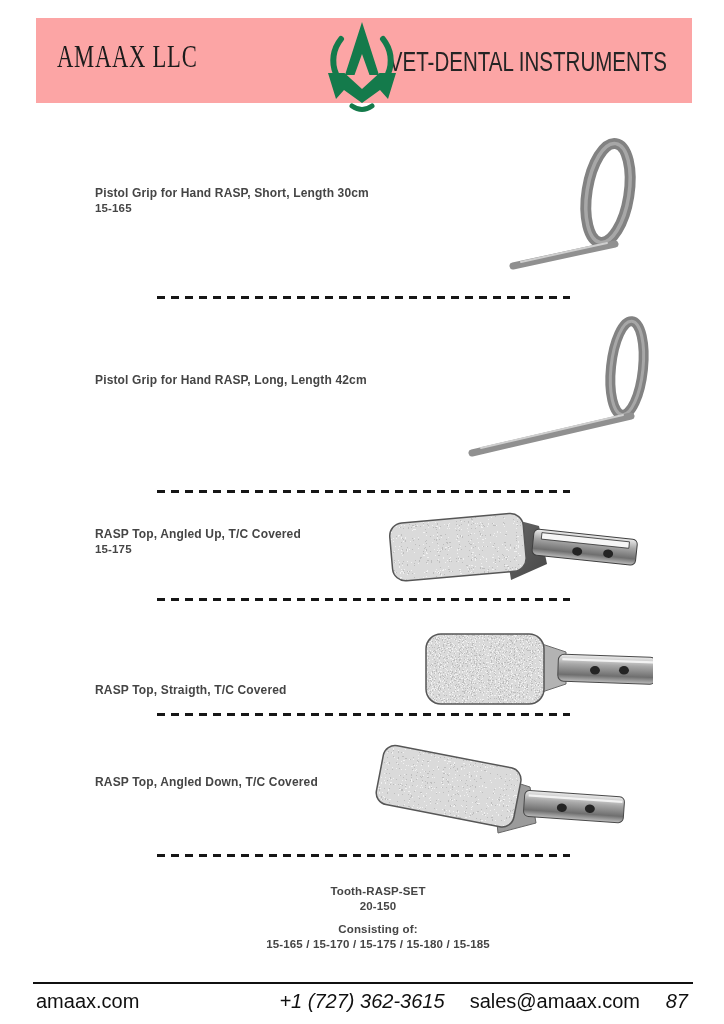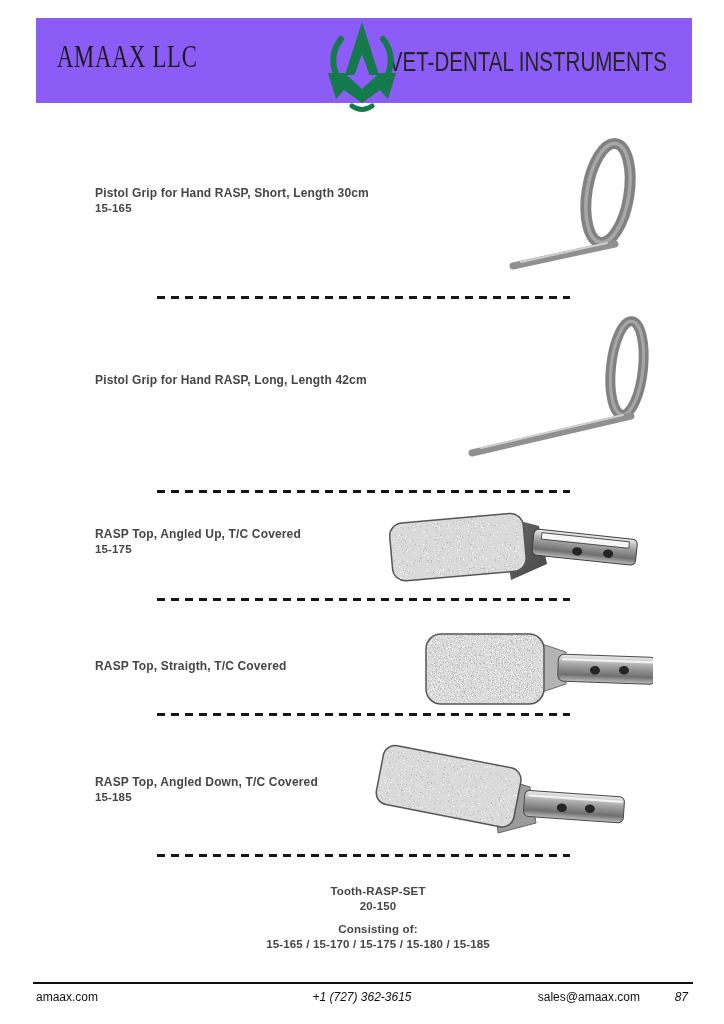--- a/index.html
+++ b/index.html
@@ -1,20 +1,20 @@
 <!DOCTYPE html>
 <html><head>
 <meta charset="utf-8">
 <style>
   html,body{margin:0;padding:0;background:#ffffff;}
   .page{position:relative;width:724px;height:1024px;background:#ffffff;overflow:hidden;
         font-family:"Liberation Sans",sans-serif;}
 
   
-  .header{position:absolute;left:36px;top:18px;width:656px;height:85px;background:#8b5cf6;}
+  .header{position:absolute;left:36px;top:18px;width:656px;height:85px;background:#fca5a5;}
   .company{position:absolute;left:21px;top:21px;font-family:"Liberation Serif",serif;
            font-size:31px;color:#1c1c1c;letter-spacing:1px;white-space:nowrap;
            transform:scaleX(0.73);transform-origin:left top;}
   .tagline{position:absolute;right:25px;top:29px;font-size:27px;color:#242424;
            white-space:nowrap;transform:scaleX(0.76);transform-origin:right top;}
   .logo{position:absolute;left:322px;top:17px;z-index:2;}
 
   
   .plabel{position:absolute;left:95px;width:340px;color:#454545;}
   .ptitle{font-size:12px;font-weight:bold;letter-spacing:.15px;white-space:nowrap;line-height:15px;}
@@ -27,21 +27,21 @@
   
   .pimg{position:absolute;}
 
   
   .setblock{position:absolute;left:0;right:0;top:884px;text-align:center;color:#454545;}
   .setline{font-size:11.5px;font-weight:bold;line-height:15px;letter-spacing:.15px;padding-left:32px;}
   .setgap{height:8px;}
 
   
   .footline{position:absolute;left:33px;right:31px;top:982px;height:2px;background:#101010;}
-  .footer{position:absolute;left:0;right:0;top:990px;height:24px;font-size:12px;color:#101010;}
+  .footer{position:absolute;left:0;right:0;top:990px;height:24px;font-size:20px;color:#101010;}
   .fw{position:absolute;left:36px;}
   .fp{position:absolute;left:0;right:0;text-align:center;font-style:italic;}
   .fe{position:absolute;right:84px;}
   .fn{position:absolute;right:36px;font-style:italic;}
 </style>
 </head>
 <body>
 
 <div class="page">
 
@@ -127,21 +127,21 @@
           <rect x="6" y="18" width="134" height="58" rx="13"></rect>
         </clipPath>
       <g clip-path="url(#hc1)">
           <rect x="6" y="18" width="134" height="58" fill="#a0a0a0" filter="url(#speckle)"></rect>
         </g>
       <rect x="6" y="18" width="134" height="58" rx="13" fill="none" stroke="#565656" stroke-width="1.5"></rect>
     </g>
   </svg>
   <div class="sep" style="top:598px"></div>
 
-  <div class="plabel" style="top:659px">
+  <div class="plabel" style="top:683px">
     <div class="ptitle">RASP Top, Straigth, T/C Covered</div>
   </div>
   <svg class="pimg" style="left:418px;top:622px" width="235" height="95" viewBox="0 0 235 95">
     <polygon points="118,20 148,30 148,62 118,72" fill="#b3b3b3" stroke="#6a6a6a" stroke-width="1"></polygon>
     <g transform="rotate(2 140 47)">
       <rect x="140" y="32" width="98" height="27" rx="6" fill="url(#metal)" stroke="#4a4a4a" stroke-width="1"></rect>
       <line x1="144" y1="37" x2="236" y2="37" stroke="#f2f2f2" stroke-width="2.2"></line>
       <ellipse cx="177" cy="47" rx="5" ry="4.2" fill="#242424"></ellipse>
       <ellipse cx="206" cy="46" rx="5" ry="4.2" fill="#242424"></ellipse>
     </g>
@@ -150,21 +150,20 @@
       </clipPath>
     <g clip-path="url(#hc2)">
         <rect x="8" y="12" width="118" height="70" fill="#a0a0a0" filter="url(#speckle)"></rect>
       </g>
     <rect x="8" y="12" width="118" height="70" rx="15" fill="none" stroke="#565656" stroke-width="1.5"></rect>
   </svg>
   <div class="sep" style="top:713px"></div>
 
   <div class="plabel" style="top:775px">
     <div class="ptitle">RASP Top, Angled Down, T/C Covered</div>
-    <div class="pcode">15-185</div>
   </div>
   <svg class="pimg" style="left:372px;top:733px" width="275" height="125" viewBox="0 0 275 125">
     <polygon points="120,42 158,54 164,90 126,100" fill="#9b9b9b" stroke="#666666" stroke-width="1"></polygon>
     <g transform="rotate(4 165 72)">
       <rect x="152" y="58" width="100" height="26" rx="5" fill="url(#metal)" stroke="#4a4a4a" stroke-width="1"></rect>
       <line x1="156" y1="63" x2="250" y2="63" stroke="#f2f2f2" stroke-width="2.2"></line>
       <ellipse cx="190" cy="73" rx="5" ry="4.2" fill="#242424"></ellipse>
       <ellipse cx="218" cy="72" rx="5" ry="4.2" fill="#242424"></ellipse>
     </g>
     <g transform="rotate(11 20 30)">

